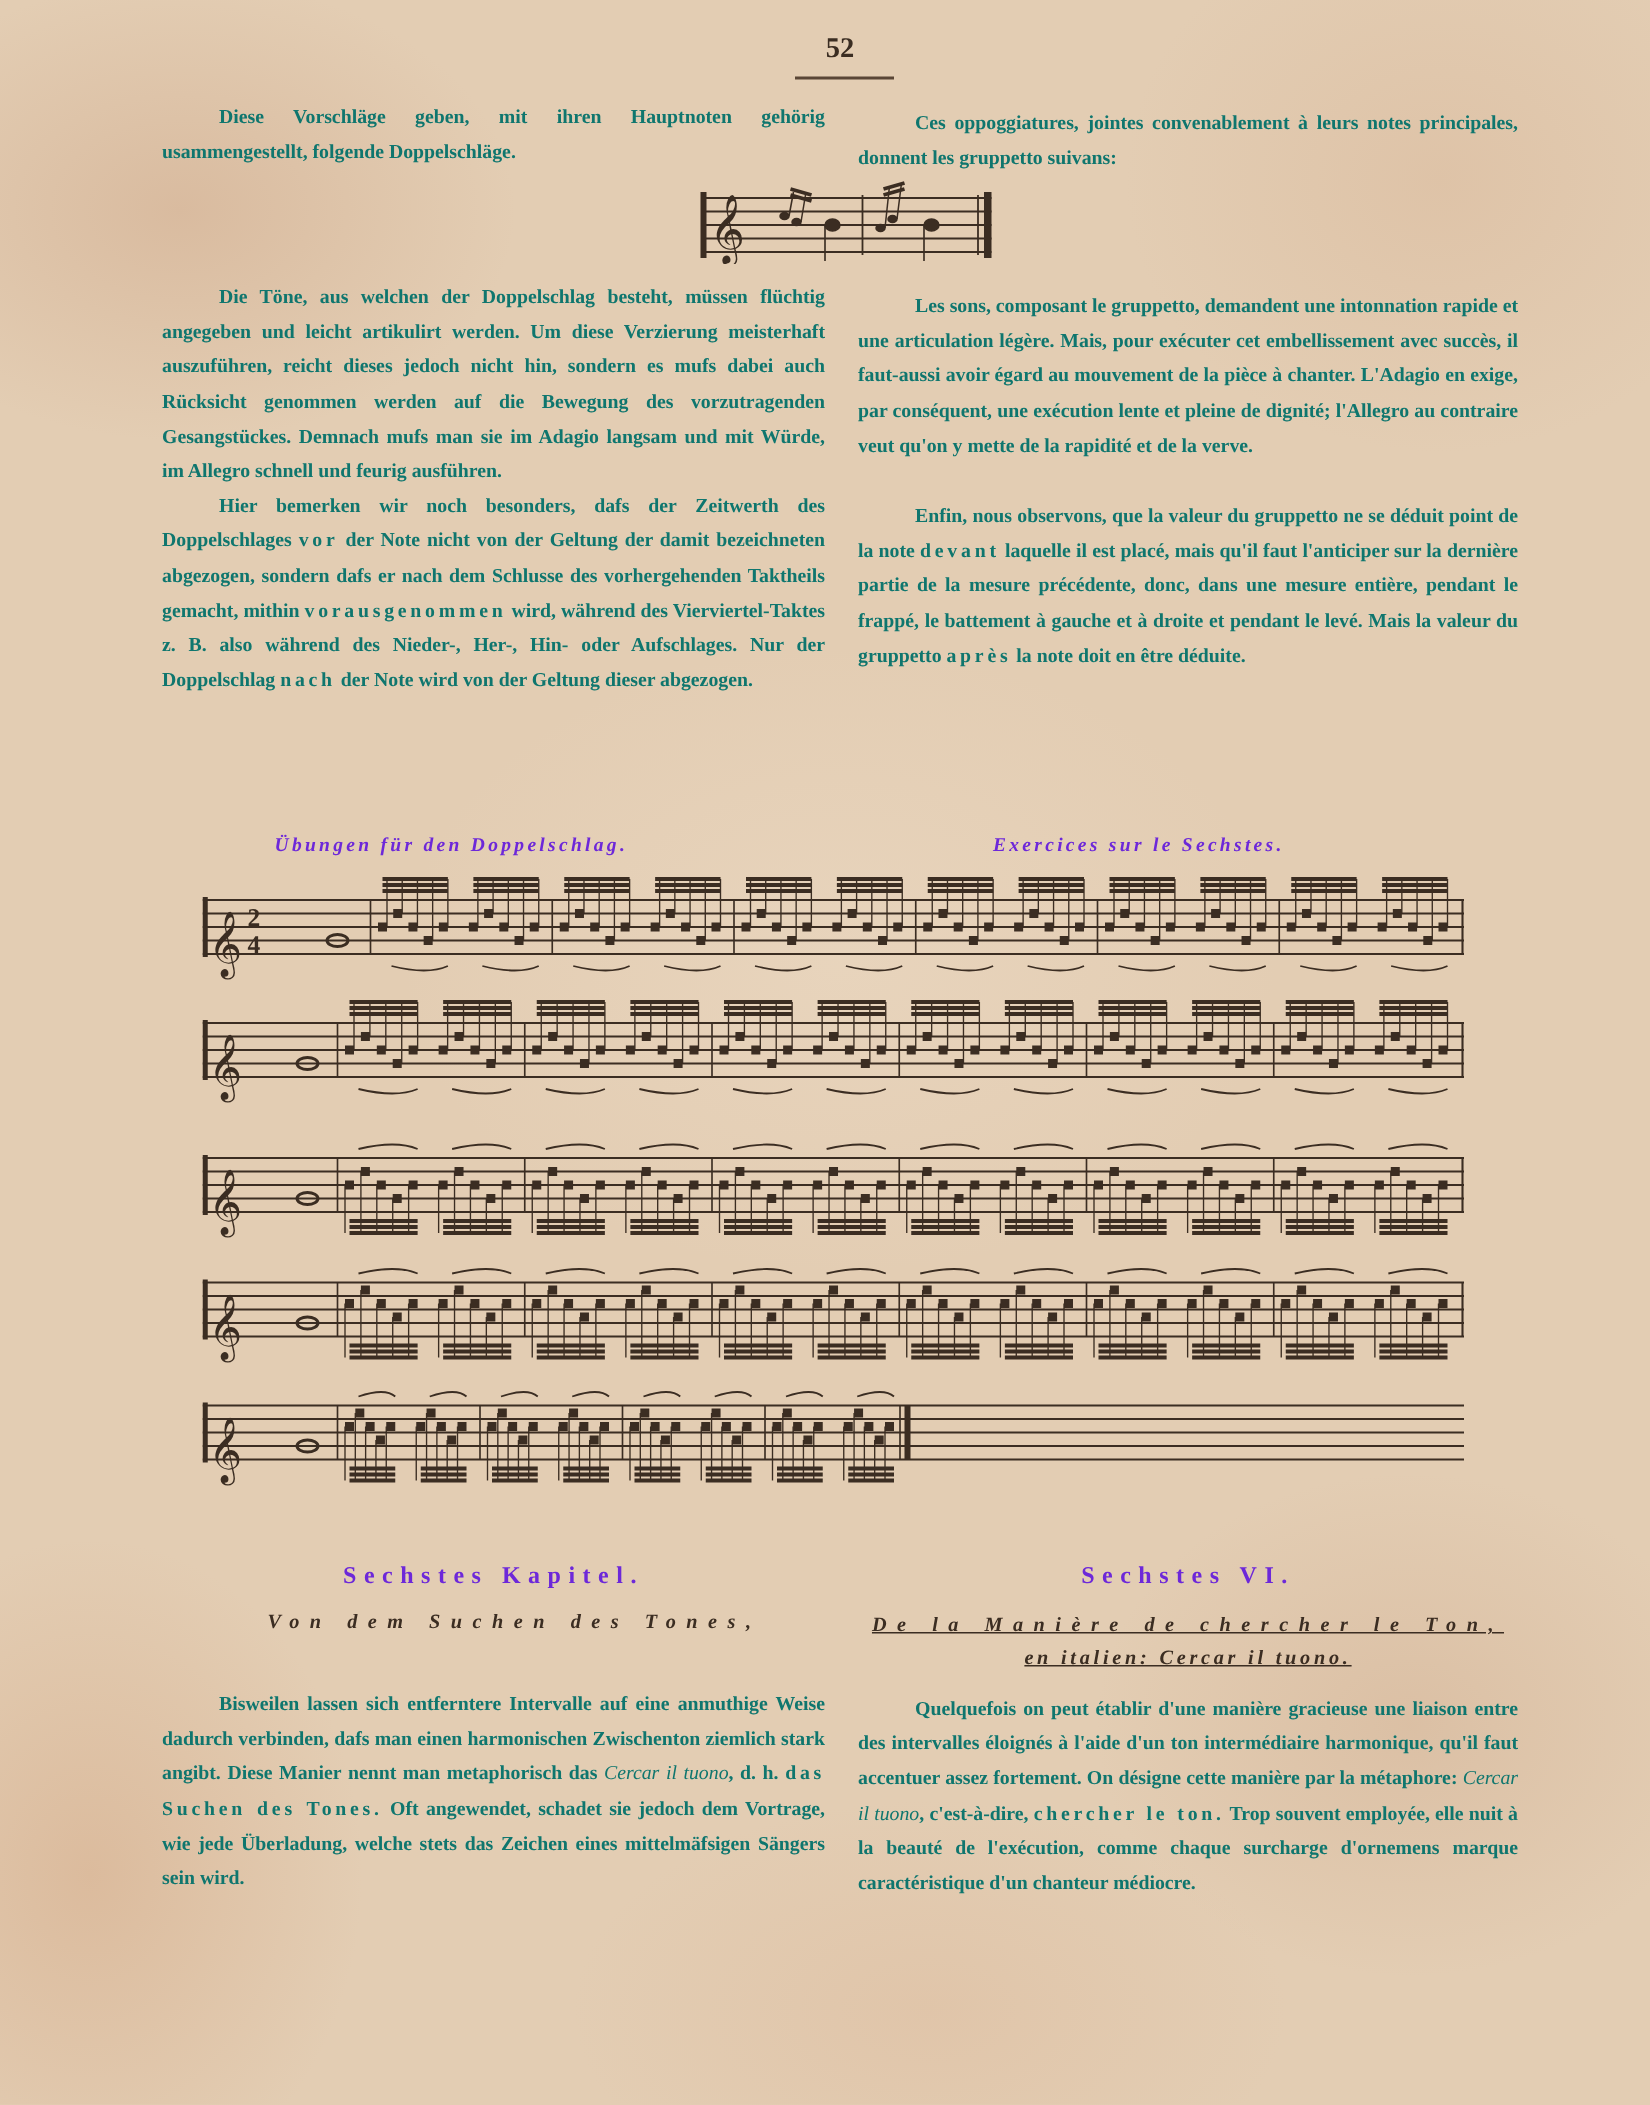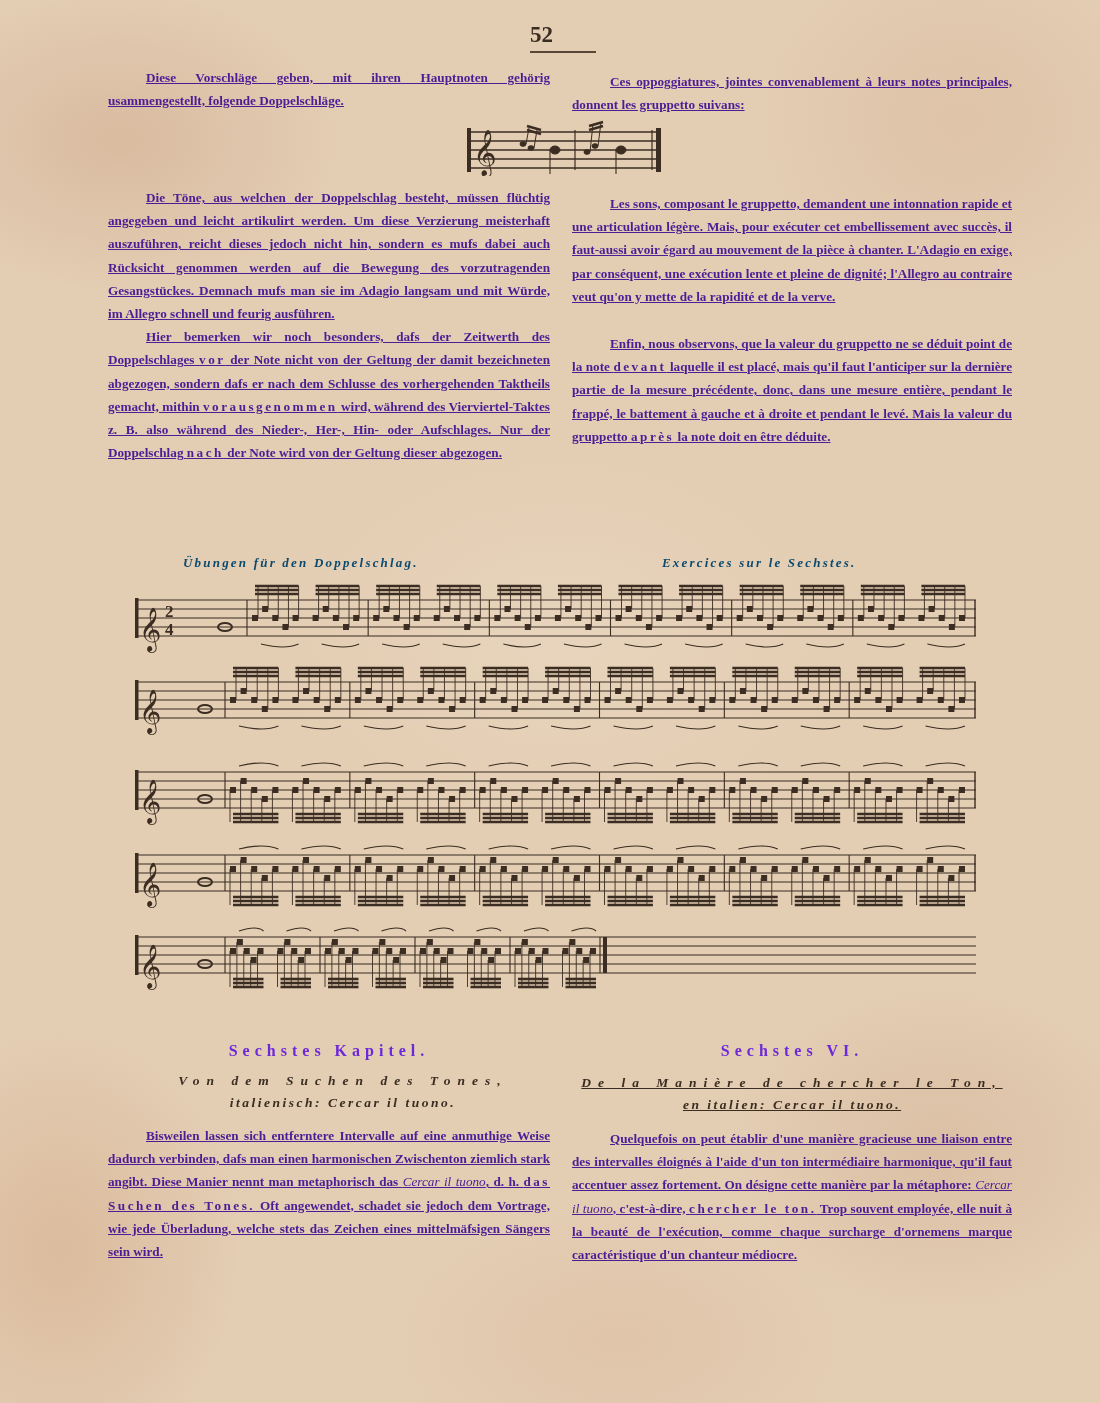--- a/index.html
+++ b/index.html
@@ -11,37 +11,37 @@
       radial-gradient(ellipse 300px 260px at 960px 120px, rgba(215,180,150,0.40), transparent 70%),
       radial-gradient(ellipse 260px 320px at 60px 1250px, rgba(210,165,130,0.45), transparent 70%),
       radial-gradient(ellipse 340px 200px at 620px 1340px, rgba(220,185,155,0.40), transparent 70%),
       radial-gradient(ellipse 420px 300px at 560px 640px, rgba(236,218,196,0.55), transparent 70%),
       radial-gradient(ellipse 300px 240px at 940px 1150px, rgba(200,160,130,0.30), transparent 70%);
     font-family: "Liberation Serif", "DejaVu Serif", serif;
     color: #3d2e22;
     position: relative;
   }
   .page-number {
-    position: absolute; left: 530px; top: 22px; width: 60px; text-align: left;
-    font-size: 23px; font-weight: bold; color: #3b2d22;
+    position: absolute; left: 530px; top: 22px; width: 60px; text-align: center;
+    font-size: 19px; font-weight: bold; color: #3b2d22;
   }
   .page-rule {
     position: absolute; left: 530px; top: 51px; width: 66px; height: 2px; background: #5a4636;
   }
-  .col { position: absolute; font-size: 13.2px; font-weight: bold; line-height: 23.2px; text-align: justify; color: #4c1d95; text-decoration: underline; }
+  .col { position: absolute; font-size: 13.2px; font-weight: bold; line-height: 23.2px; text-align: justify; color: #0f766e; }
   .col p { margin: 0; text-indent: 38px; }
   .col-left { left: 108px; width: 442px; }
   .col-right { left: 572px; width: 440px; }
   .spaced { letter-spacing: 2.5px; }
   .it { font-style: italic; font-weight: normal; }
 
   .staff-svg { position: absolute; }
   .exercise-title {
     position: absolute; top: 555px; font-style: italic; font-weight: bold; font-size: 13px;
-    letter-spacing: 2.2px; color: #0c4a6e;
+    letter-spacing: 2.2px; color: #6d28d9;
   }
   .chap-title { position: absolute; text-align: center; font-weight: bold; font-size: 16px; letter-spacing: 5px; color: #6d28d9; }
   .chap-sub { position: absolute; text-align: center; font-style: italic; font-weight: bold; font-size: 13.5px; color: #3b2d22; line-height: 22px; }
   .chap-sub .wide { letter-spacing: 7px; }
   .chap-sub .mid { letter-spacing: 2.5px; }
 </style>
 </head>
 <body>
 
 <div class="page-number">52</div>
@@ -970,21 +970,20 @@
       <path d="M 436.5 14 Q 454.25 8 461 14" fill="none" stroke="#3b2d22" stroke-width="1.2"></path>
       <line x1="465" y1="20" x2="465" y2="56" stroke="#3b2d22" stroke-width="1.1"></line>
       <rect x="468" y="20" width="4" height="36" fill="#3b2d22"></rect>
     </svg>
   </div>
 
 <div class="chap-title" style="left:108px;width:442px;top:1042px;">Sechstes Kapitel.</div>
 <div class="chap-title" style="left:572px;width:440px;top:1042px;">Sechstes VI.</div>
 <div class="chap-sub" style="left:122px;width:442px;top:1070px;">
   <div class="wide">Von dem Suchen des Tones,</div>
-  <div class="mid">italienisch: Cercar il tuono.</div>
 </div>
 <div class="chap-sub" style="left:572px;width:440px;top:1072px;text-decoration:underline;">
   <div class="wide">De la Manière de chercher le Ton,</div>
   <div class="mid">en italien: Cercar il tuono.</div>
 </div>
 
 <div class="col col-left" style="top:1124px;">
   <p><span>Bisweilen lassen sich entferntere Intervalle auf eine anmuthige Weise dadurch verbinden, dafs man einen harmonischen Zwischenton ziemlich stark angibt. Diese Manier nennt man metaphorisch das </span><span class="it">Cercar il tuono</span><span>, d. h. </span><span class="spaced">das Suchen des Tones.</span><span> Oft angewendet, schadet sie jedoch dem Vortrage, wie jede Überladung, welche stets das Zeichen eines mittelmäfsigen Sängers sein wird.</span></p>
 </div>
 <div class="col col-right" style="top:1127px;">

